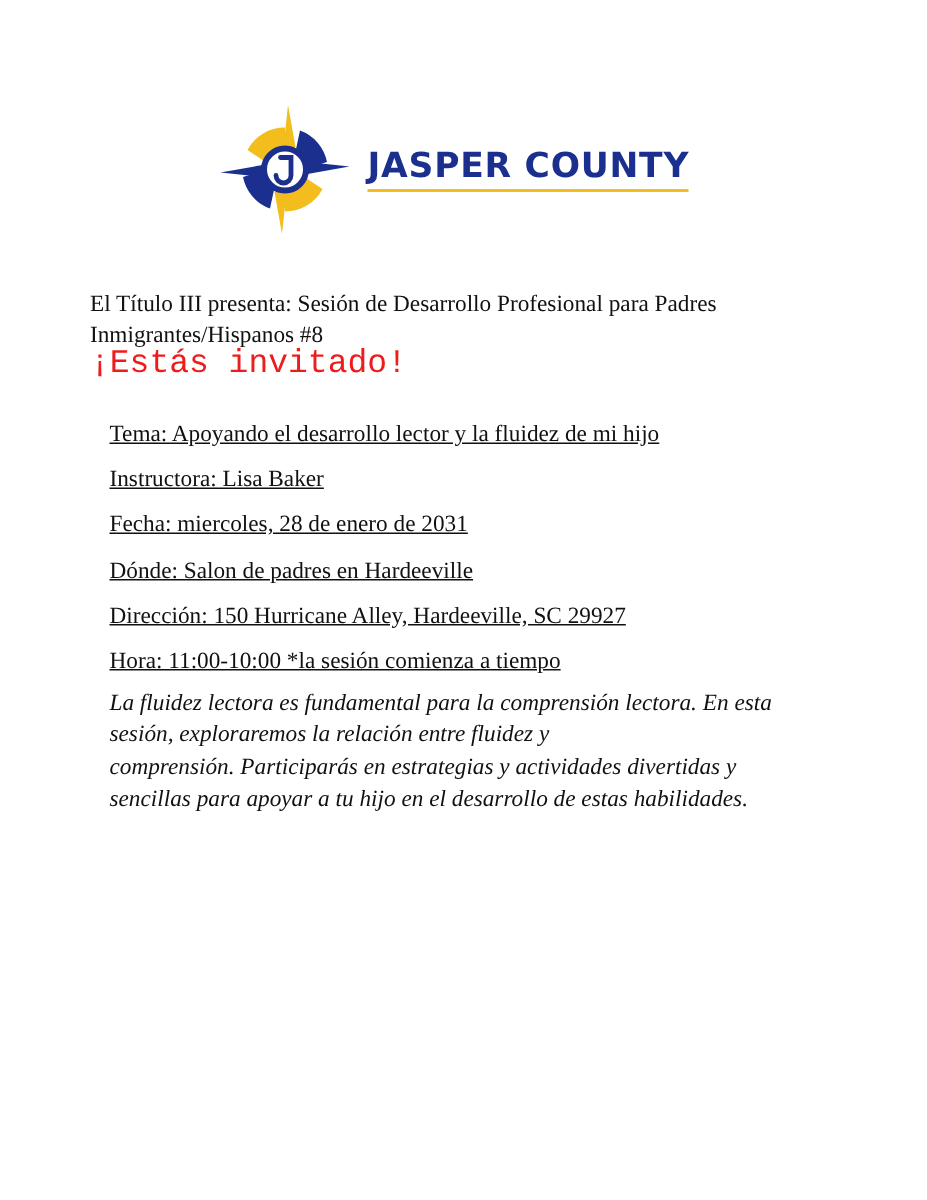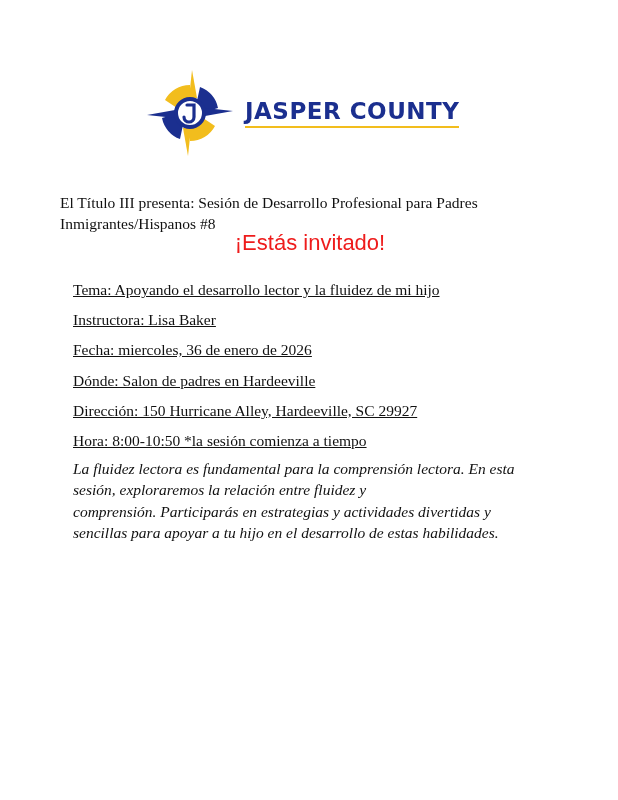--- a/index.html
+++ b/index.html
@@ -59,22 +59,22 @@
       width: 500px;
       text-align: left;
       font-size: 15.5px;
       line-height: 21px;
     }
     .invite {
       position: absolute;
       left: 60px;
       top: 230px;
       width: 500px;
-      text-align: center;
-      font-family: Liberation Sans, sans-serif;
+      text-align: left;
+      font-family: Liberation Mono, monospace;
       font-size: 22px;
       color: #ee1c1c;
     }
     .details {
       position: absolute;
       left: 73px;
       top: 281px;
       width: 500px;
       text-decoration: underline;
     }
@@ -128,24 +128,24 @@
 <div class="intro">
   <div>El Título III presenta: Sesión de Desarrollo Profesional para Padres</div>
   <div>Inmigrantes/Hispanos #8</div>
 </div>
 
 <div class="invite">¡Estás invitado!</div>
 
 <div class="details">
   <div class="detail-line">Tema: Apoyando el desarrollo lector y la fluidez de mi hijo</div>
   <div class="detail-line">Instructora: Lisa Baker</div>
-  <div class="detail-line">Fecha: miercoles, 36 de enero de 2026</div>
+  <div class="detail-line">Fecha: miercoles, 28 de enero de 2031</div>
   <div class="detail-line">Dónde: Salon de padres en Hardeeville</div>
   <div class="detail-line">Dirección: 150 Hurricane Alley, Hardeeville, SC 29927</div>
-  <div class="detail-line">Hora: 8:00-10:50 *la sesión comienza a tiempo</div>
+  <div class="detail-line">Hora: 11:00-10:00 *la sesión comienza a tiempo</div>
 </div>
 
 <div class="description">
   <span>La fluidez lectora es fundamental para la comprensión lectora.  En esta</span>
   <span>sesión, exploraremos la relación entre fluidez y</span>
   <span>comprensión.  Participarás en estrategias y actividades divertidas y</span>
   <span>sencillas para apoyar a tu hijo en el desarrollo de estas habilidades.</span>
 </div>
 
 </body></html>

